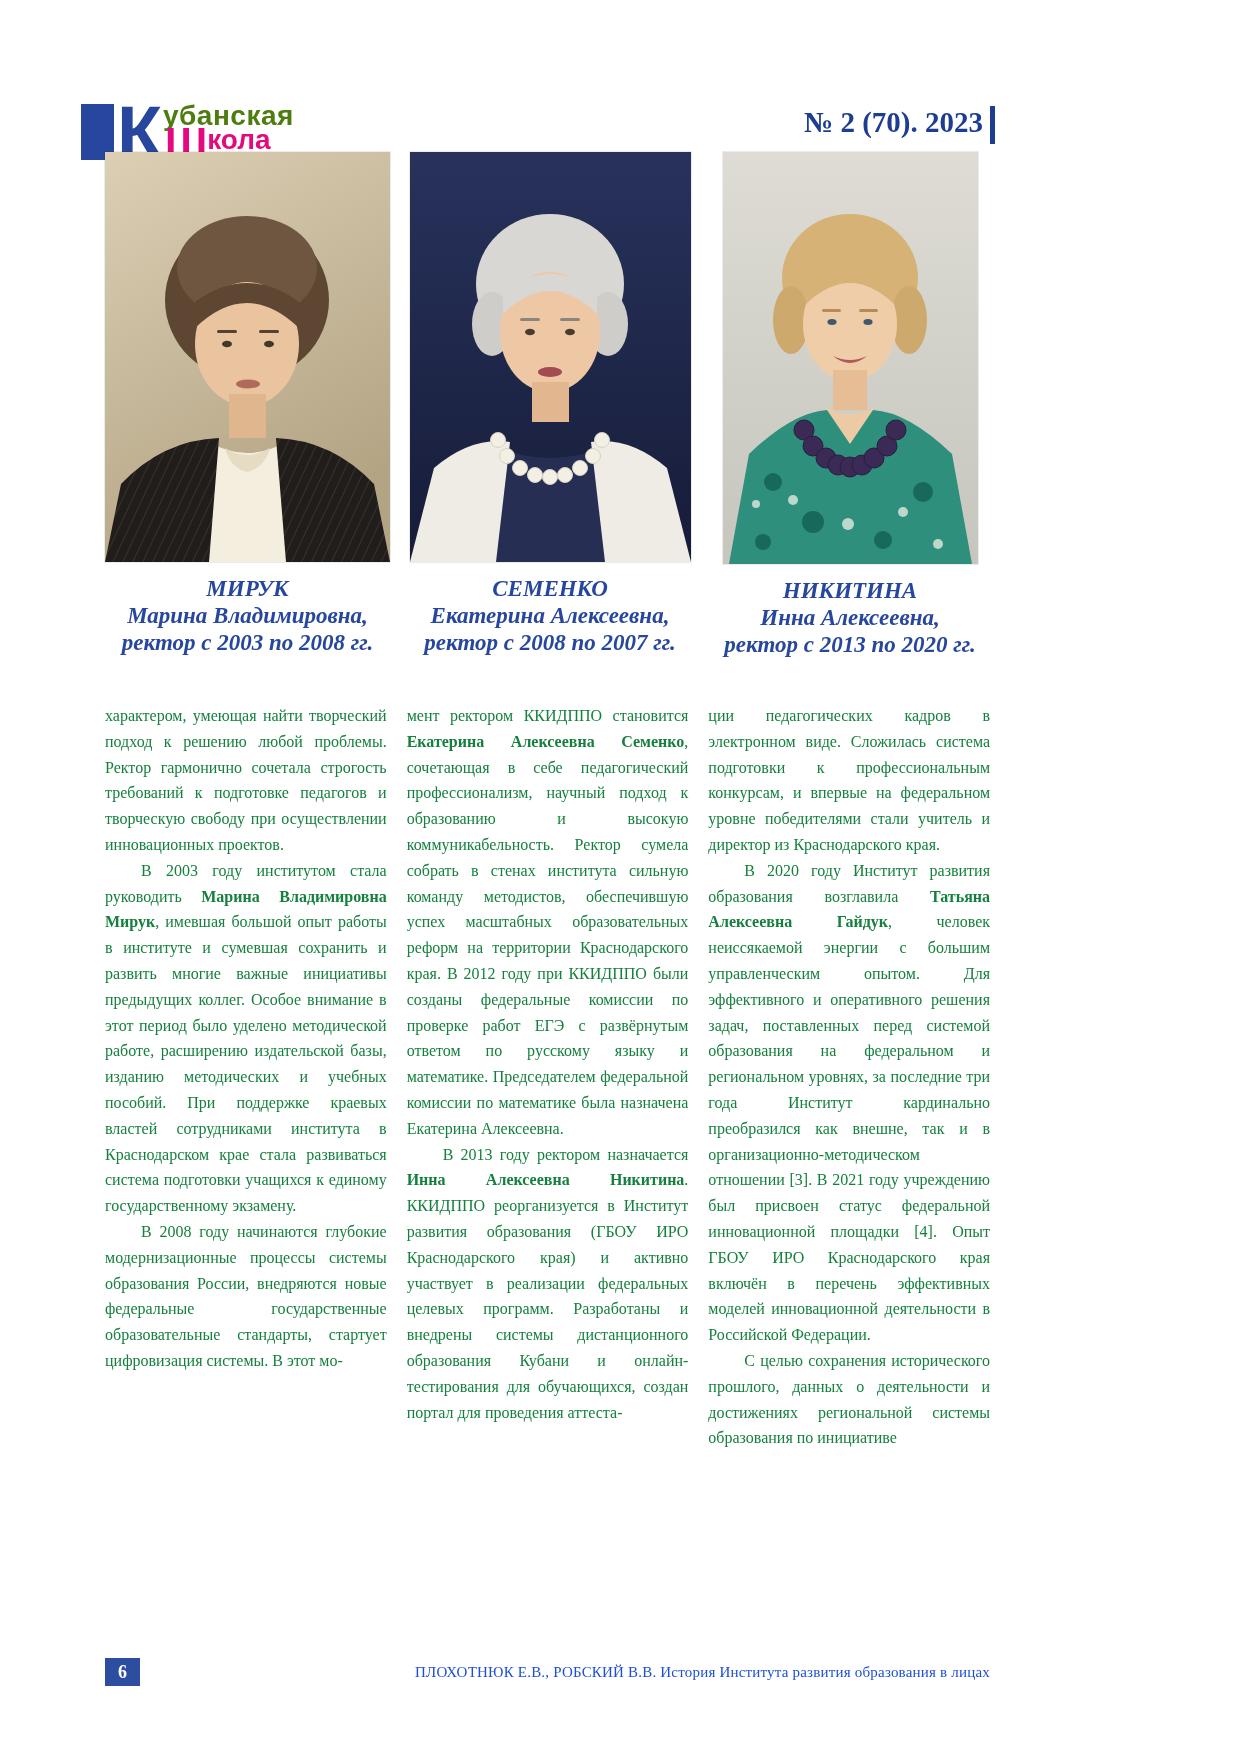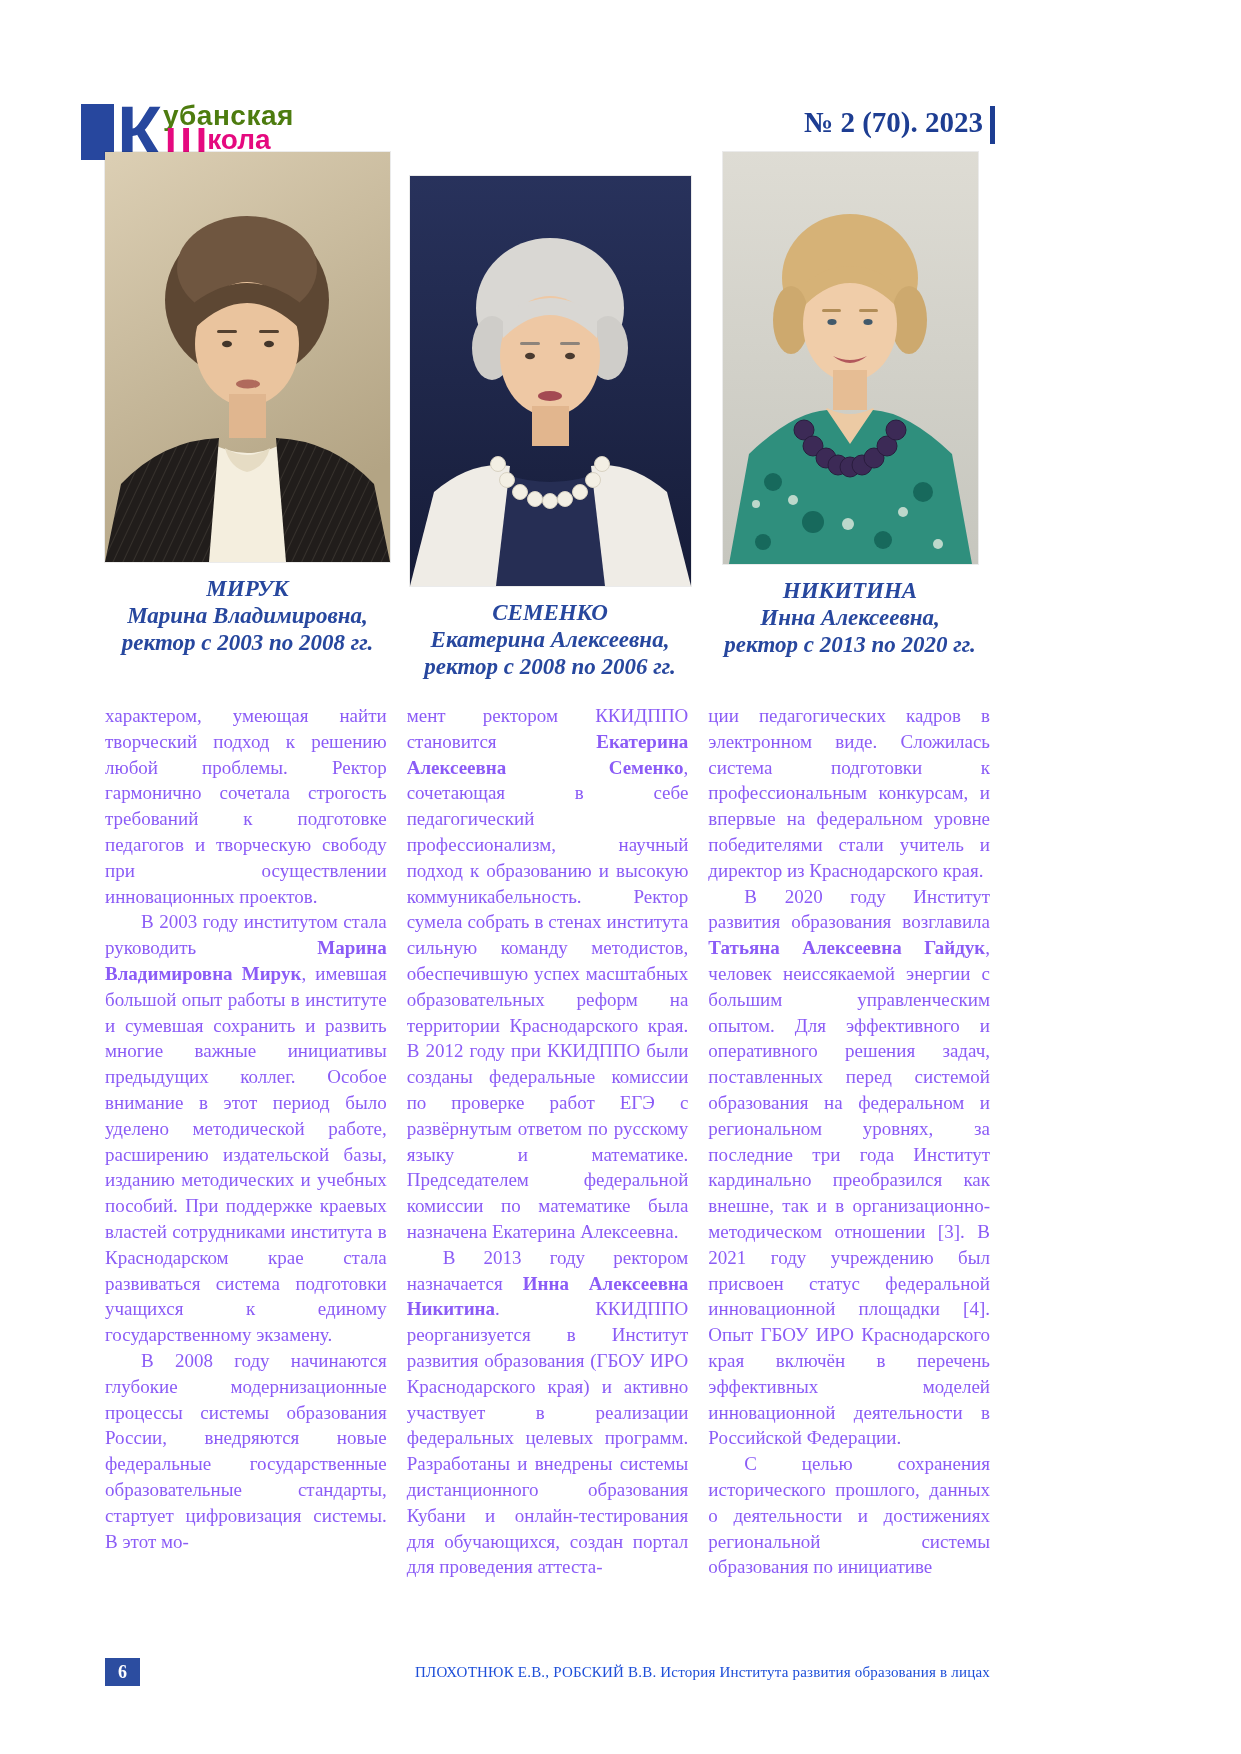--- a/index.html
+++ b/index.html
@@ -21,29 +21,29 @@
   .logo-shkola{position:absolute;left:48px;top:18px;color:#e5097f;}
   .logo-sh{font-size:42px;line-height:1;vertical-align:-8px;}
   .logo-kola{font-size:28px;}
   .issue{position:absolute;right:0;top:10px;color:#1d3d92;font-weight:bold;
     font-size:29px;display:flex;}
   .issue-bar{display:inline-block;width:5px;height:38px;background:#1d3d92;margin-left:7px;}
   
   .photos{position:absolute;top:152px;left:105px;width:885px;display:flex;gap:20px;}
   .portrait-card{display:flex;flex-direction:column;align-items:center;}
   .portrait-card.c1{width:285px;}
-  .portrait-card.c2{width:280px;margin-top:24px;}
+  .portrait-card.c2{width:280px;}
   .portrait-card.c3{width:280px;}
   .photo{display:block;box-shadow:0 0 0 1px rgba(0,0,0,0.08);}
   figure{margin:0;}
   figcaption{margin-top:13px;text-align:center;color:#27479e;
     font-weight:bold;font-style:italic;font-size:23px;line-height:27px;width:100%;}
   
   .columns{position:absolute;top:703px;left:105px;width:885px;display:flex;gap:20px;}
-  .col{width:285px;color:#8b5cf6;font-size:19px;line-height:25.8px;}
+  .col{width:285px;color:#15803d;font-size:16px;line-height:25.8px;}
   .col p{margin:0;text-align:justify;}
   .col p.indent{text-indent:36px;}
   .col b{font-weight:bold;}
   
   .footer{position:absolute;left:105px;width:885px;top:1655px;height:34px;
     display:flex;justify-content:space-between;align-items:center;}
   .page-num{width:35px;height:28px;background:#2c4da0;color:#ffffff;
     display:flex;align-items:center;justify-content:center;
     font-size:18px;font-weight:bold;}
   .credit{color:#1d4ed8;font-size:15px;letter-spacing:0.2px;}
@@ -136,21 +136,21 @@
           <circle cx="140" cy="325" r="7.5"></circle>
             <circle cx="155" cy="323" r="7.5"></circle>
           <circle cx="170" cy="316" r="7.5"></circle>
             <circle cx="183" cy="304" r="7.5"></circle>
           <circle cx="192" cy="288" r="7.5"></circle>
         </g>
       </svg>
       <figcaption>
         <div>СЕМЕНКО</div>
         <div>Екатерина Алексеевна,</div>
-        <div>ректор с 2008 по 2006 гг.</div>
+        <div>ректор с 2008 по 2007 гг.</div>
       </figcaption>
     </figure>
 
     <figure class="portrait-card c3">
       <svg class="photo" width="255" height="412" viewBox="0 0 255 412" aria-hidden="true">
         <defs>
           <linearGradient id="bg3" x1="0" y1="0" x2="0" y2="1">
             <stop offset="0" stop-color="#dedcd4"></stop>
               <stop offset="1" stop-color="#c6c6be"></stop>
           </linearGradient>

